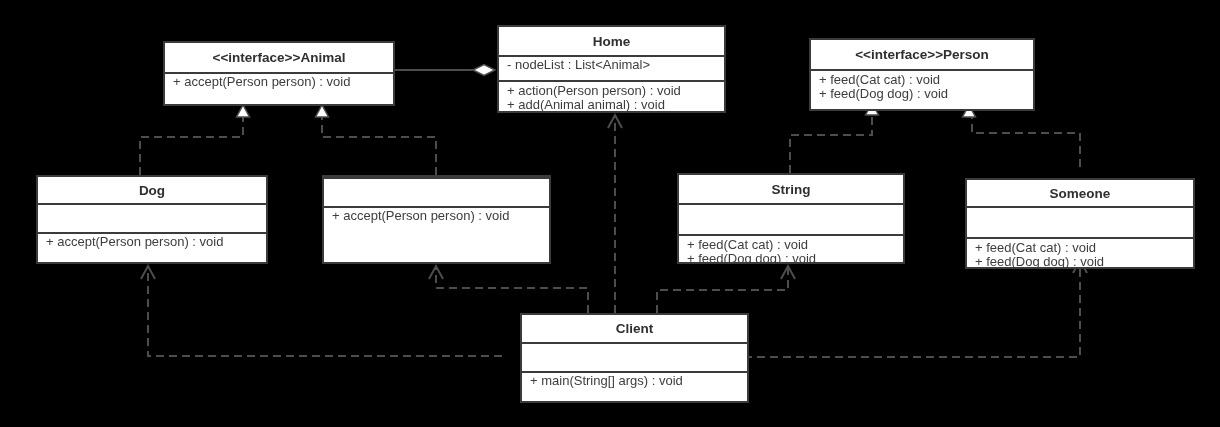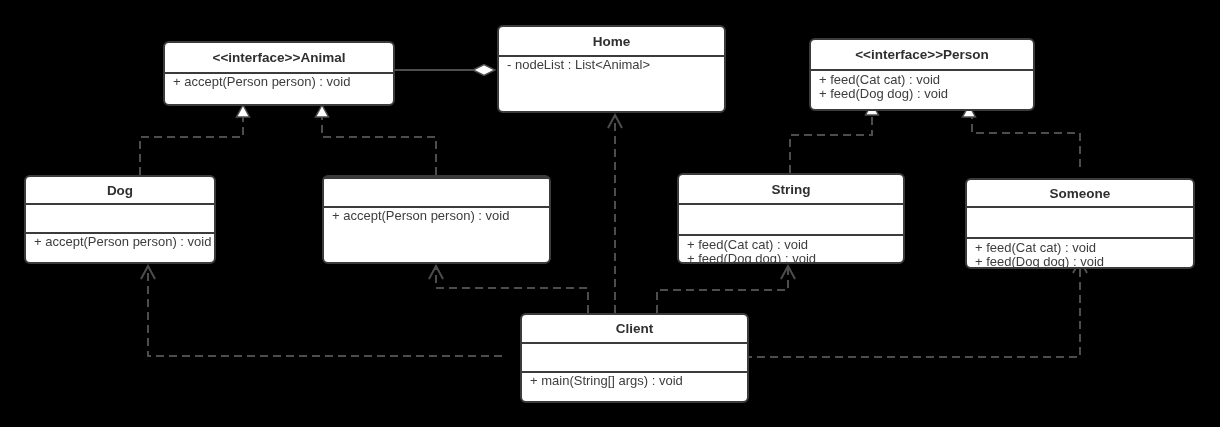--- a/index.html
+++ b/index.html
@@ -1,19 +1,19 @@
 <!DOCTYPE html>
 <html><head>
 <meta charset="utf-8">
 <style>
   html,body{margin:0;padding:0;background:#000;}
   .canvas{position:relative;width:1220px;height:427px;background:#000;overflow:hidden;
           font-family:"Liberation Sans","DejaVu Sans",sans-serif;}
   svg.edges{position:absolute;left:0;top:0;width:1220px;height:427px;}
-  .cls{position:absolute;background:#fff;border:2px solid #3b3b3b;border-radius:6px;
+  .cls{position:absolute;background:#fff;border:2px solid #3b3b3b;border-radius:0;
        box-sizing:border-box;color:#3d3d3d;}
   .cls .title{display:flex;align-items:center;justify-content:center;font-weight:bold;
        font-size:13.5px;color:#2f2f2f;box-sizing:border-box;overflow:hidden;white-space:nowrap;}
   .comp{border-top:2px solid #3b3b3b;box-sizing:border-box;overflow:hidden;
        font-size:13px;padding:0 8px;}
   .comp.center{display:flex;}
   .comp.multi{padding-top:2px;}
   .comp .line{line-height:14px;white-space:nowrap;}
   .comp.center .line{line-height:15px;}
 </style>
@@ -73,31 +73,35 @@
     <div class="comp center" style="height:32px">
       <div class="line">+ accept(Person person) : void</div>
     </div>
   </div>
 
   <div class="cls" style="left:497px;top:25px;width:229px;height:88px">
     <div class="title" style="height:28px">Home</div>
     <div class="comp center" style="height:25px">
       <div class="line">- nodeList : List&lt;Animal&gt;</div>
     </div>
+    <div class="comp multi" style="height:31px">
+      <div class="line">+ action(Person person) : void</div>
+      <div class="line">+ add(Animal animal) : void</div>
+    </div>
   </div>
 
   <div class="cls" style="left:809px;top:38px;width:226px;height:73px">
     <div class="title" style="height:29px">&lt;&lt;interface&gt;&gt;Person</div>
     <div class="comp multi" style="height:32px">
       <div class="line">+ feed(Cat cat) : void</div>
       <div class="line">+ feed(Dog dog) : void</div>
     </div>
   </div>
 
-  <div class="cls" style="left:24px;top:175px;width:192px;height:89px">
+  <div class="cls" style="left:36px;top:175px;width:232px;height:89px">
     <div class="title" style="height:26px">Dog</div>
     <div class="comp" style="height:29px"></div>
     <div class="comp center" style="height:30px">
       <div class="line">+ accept(Person person) : void</div>
     </div>
   </div>
 
   <div class="cls" style="left:322px;top:175px;width:229px;height:89px">
     <div class="comp" style="height:29px"></div>
     <div class="comp center" style="height:30px">

